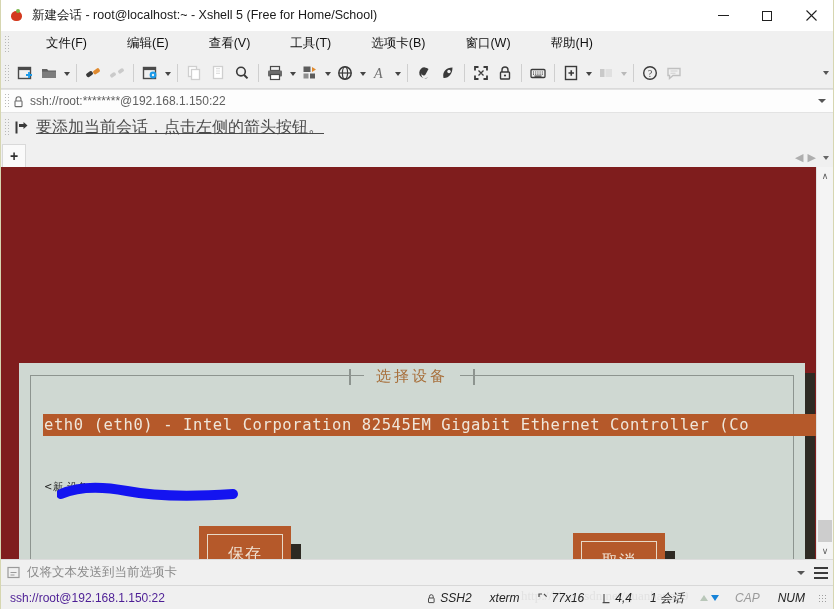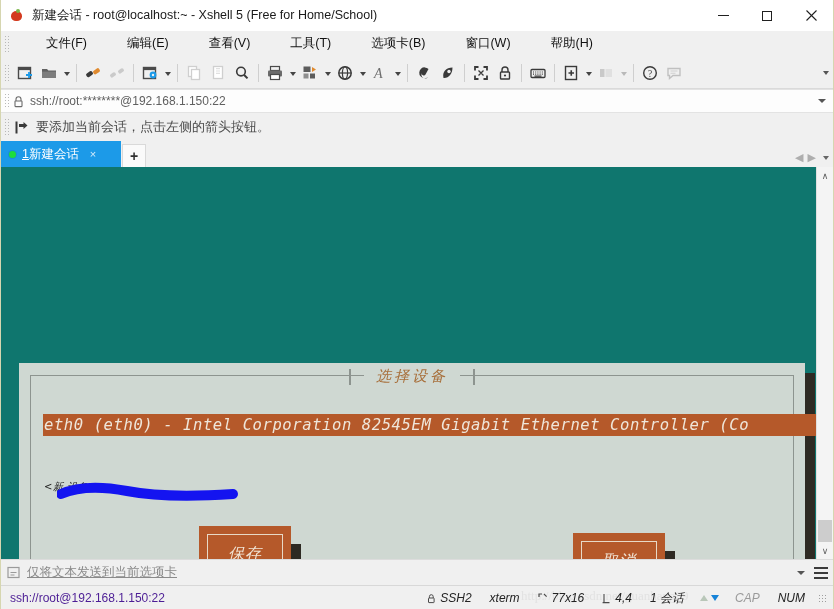--- a/index.html
+++ b/index.html
@@ -135,21 +135,21 @@
     height: 28px; flex: 0 0 28px;
     background: #f0f0f0;
     display: flex; align-items: center;
   }
   .notice-grip {
     width: 5px; height: 18px; margin: 0 5px 0 3px;
     background-image: radial-gradient(#b8b8b8 38%, transparent 40%);
     background-size: 3px 3px; flex: 0 0 5px;
   }
   .notice-icon { margin-right: 7px; display: flex; align-items: center; }
-  .notice-text { font-size: 13px; color: #4b4b4b; white-space: nowrap; }
+  .notice-text { font-size: 16px; color: #4b4b4b; white-space: nowrap; text-decoration: underline; }
 
   
   .tabbar {
     height: 26px; flex: 0 0 26px;
     background: #f0f0f0;
     display: flex; align-items: flex-end;
     position: relative;
   }
   .tab {
     height: 26px; background: #1c9ae8;
@@ -188,24 +188,23 @@
     border-top: 4px solid #666; margin-left: 4px; }
 
   
   .terminal-wrap {
     flex: 1 1 auto; display: flex; min-height: 0;
     background: #0000cc;
     position: relative;
   }
   .terminal {
     flex: 1 1 auto; position: relative;
-    background: #0f766e;
+    background: #7f1d1d;
     font-family: "DejaVu Sans Mono", "Liberation Mono", monospace;
     overflow: hidden;
-    font-style: italic;
   }
   
   .dlg-shadow {
     position: absolute;
     left: 28px; top: 206px;
     width: 786px; height: 300px;
     background: #2e2a23;
   }
   .dlg {
     position: absolute;
@@ -324,21 +323,21 @@
 
   
   .sendbar {
     height: 26px; flex: 0 0 26px;
     background: #f0f0f0;
     border-top: 1px solid #dcdcdc;
     display: flex; align-items: center;
     position: relative;
   }
   .send-icon { margin: 0 7px 0 6px; display: flex; align-items: center; }
-  .send-text { font-size: 12.5px; color: #8a8a8a; white-space: nowrap; text-decoration: underline; }
+  .send-text { font-size: 12.5px; color: #8a8a8a; white-space: nowrap; }
   .send-caret { position: absolute; right: 28px; top: 50%; transform: translateY(-50%); }
   .send-caret::after {
     content:""; display:block;
     border-left: 4px solid transparent; border-right: 4px solid transparent;
     border-top: 4.5px solid #555;
   }
   .send-menu {
     position: absolute; right: 5px; top: 50%; transform: translateY(-50%);
     width: 14px; height: 12px;
     display: flex; flex-direction: column; justify-content: space-between;
@@ -608,25 +607,20 @@
     <div class="notice-icon">
       <svg width="15" height="15" viewBox="0 0 15 15">
         <rect x="1.5" y="1.5" width="2" height="12" fill="#3a3a3a"></rect>
         <path d="M5 4 h4.5 V2 L13.5 5.5 L9.5 9 V7 H5 Z" fill="#3a3a3a"></path>
       </svg>
     </div>
     <div class="notice-text">要添加当前会话，点击左侧的箭头按钮。</div>
   </div>
 
   <div class="tabbar">
-    <div class="tab">
-      <span class="tab-dot"></span>
-      <span class="tab-label"><u>1</u><span>新建会话</span></span>
-      <span class="tab-close">×</span>
-    </div>
     <div class="tab-new">+</div>
     <div class="tab-nav">
       <span class="arw">◀</span>
       <span class="arw">▶</span>
       <span class="cv"></span>
     </div>
   </div>
 
   <div class="terminal-wrap">
     <div class="terminal">

